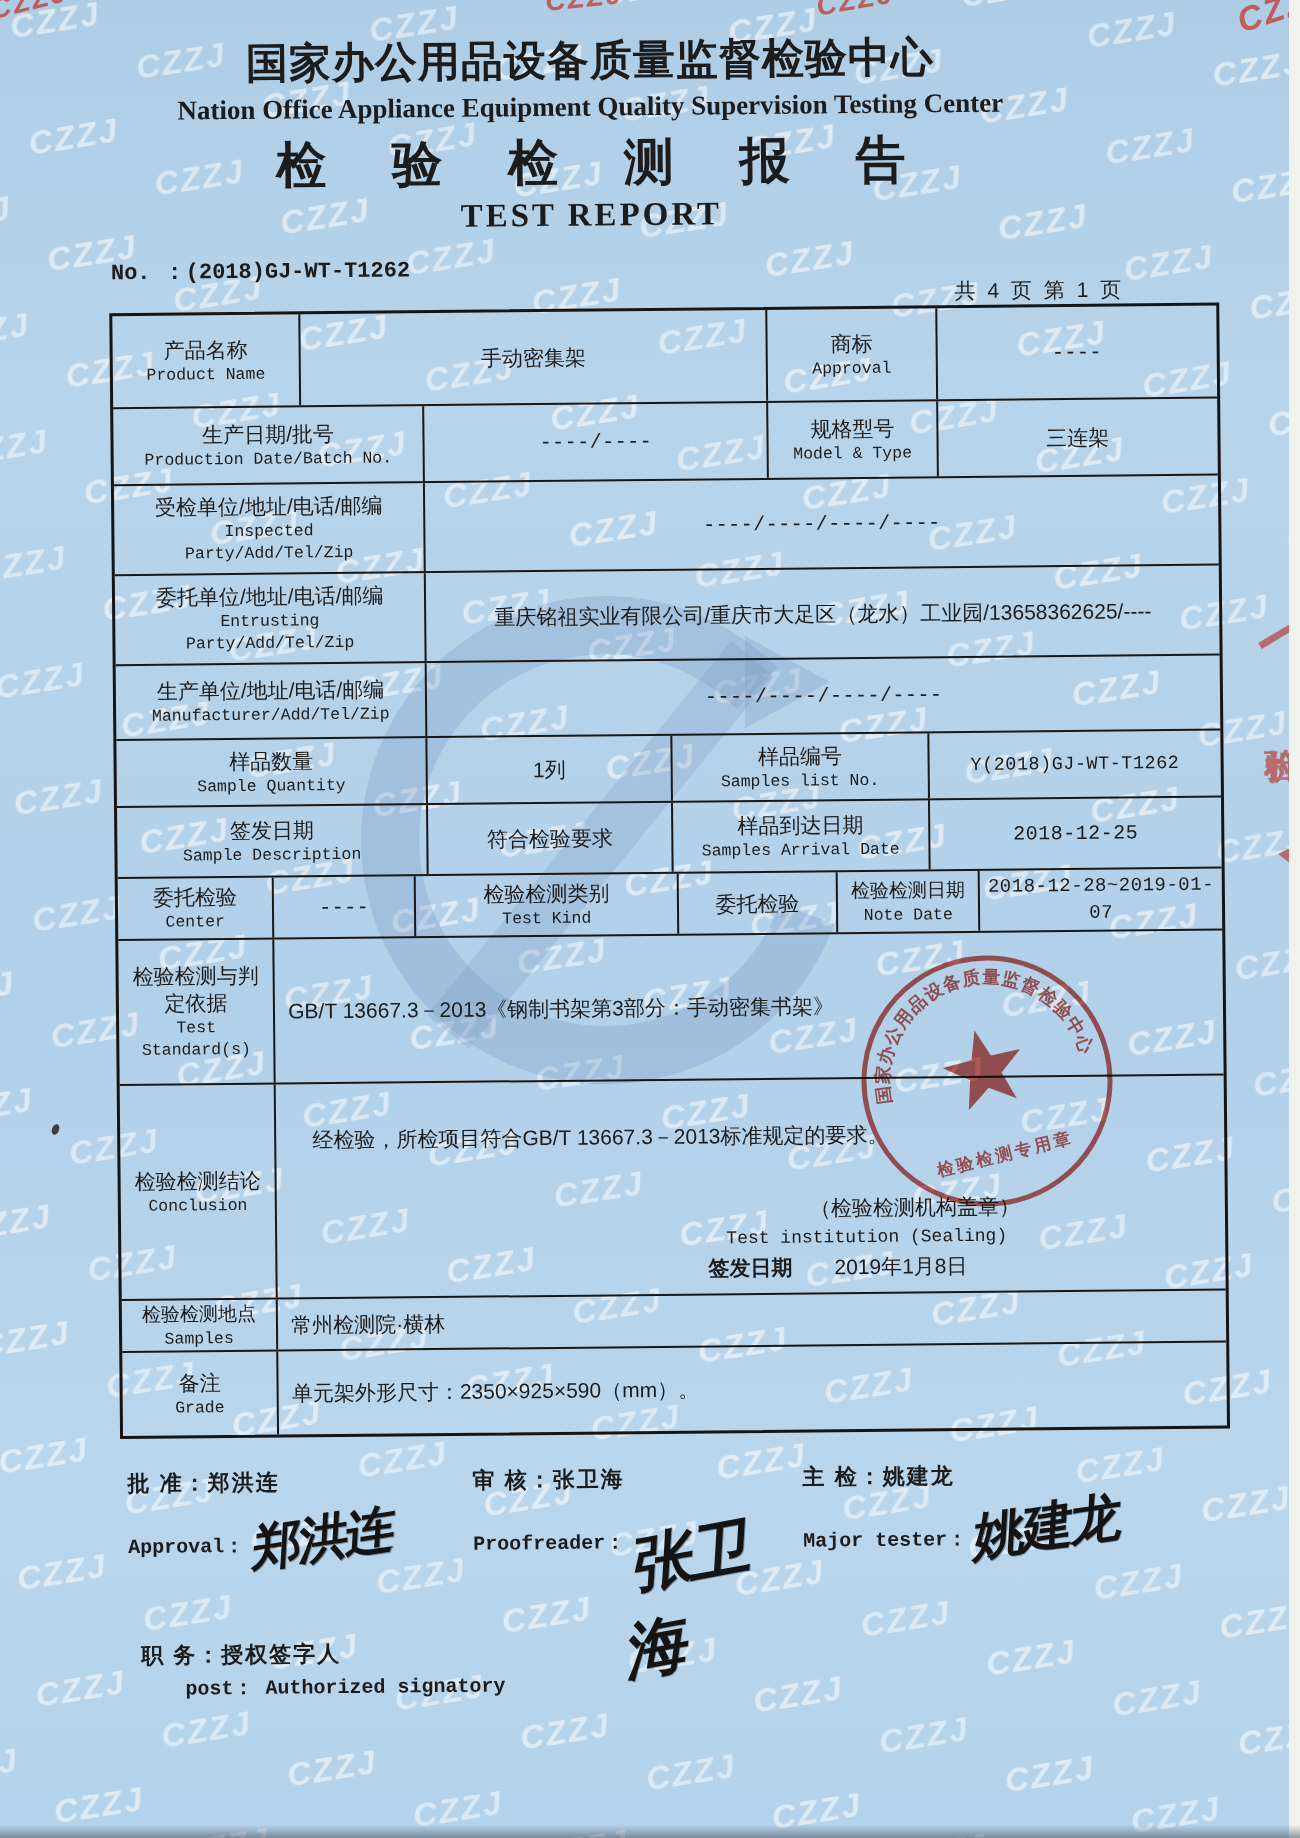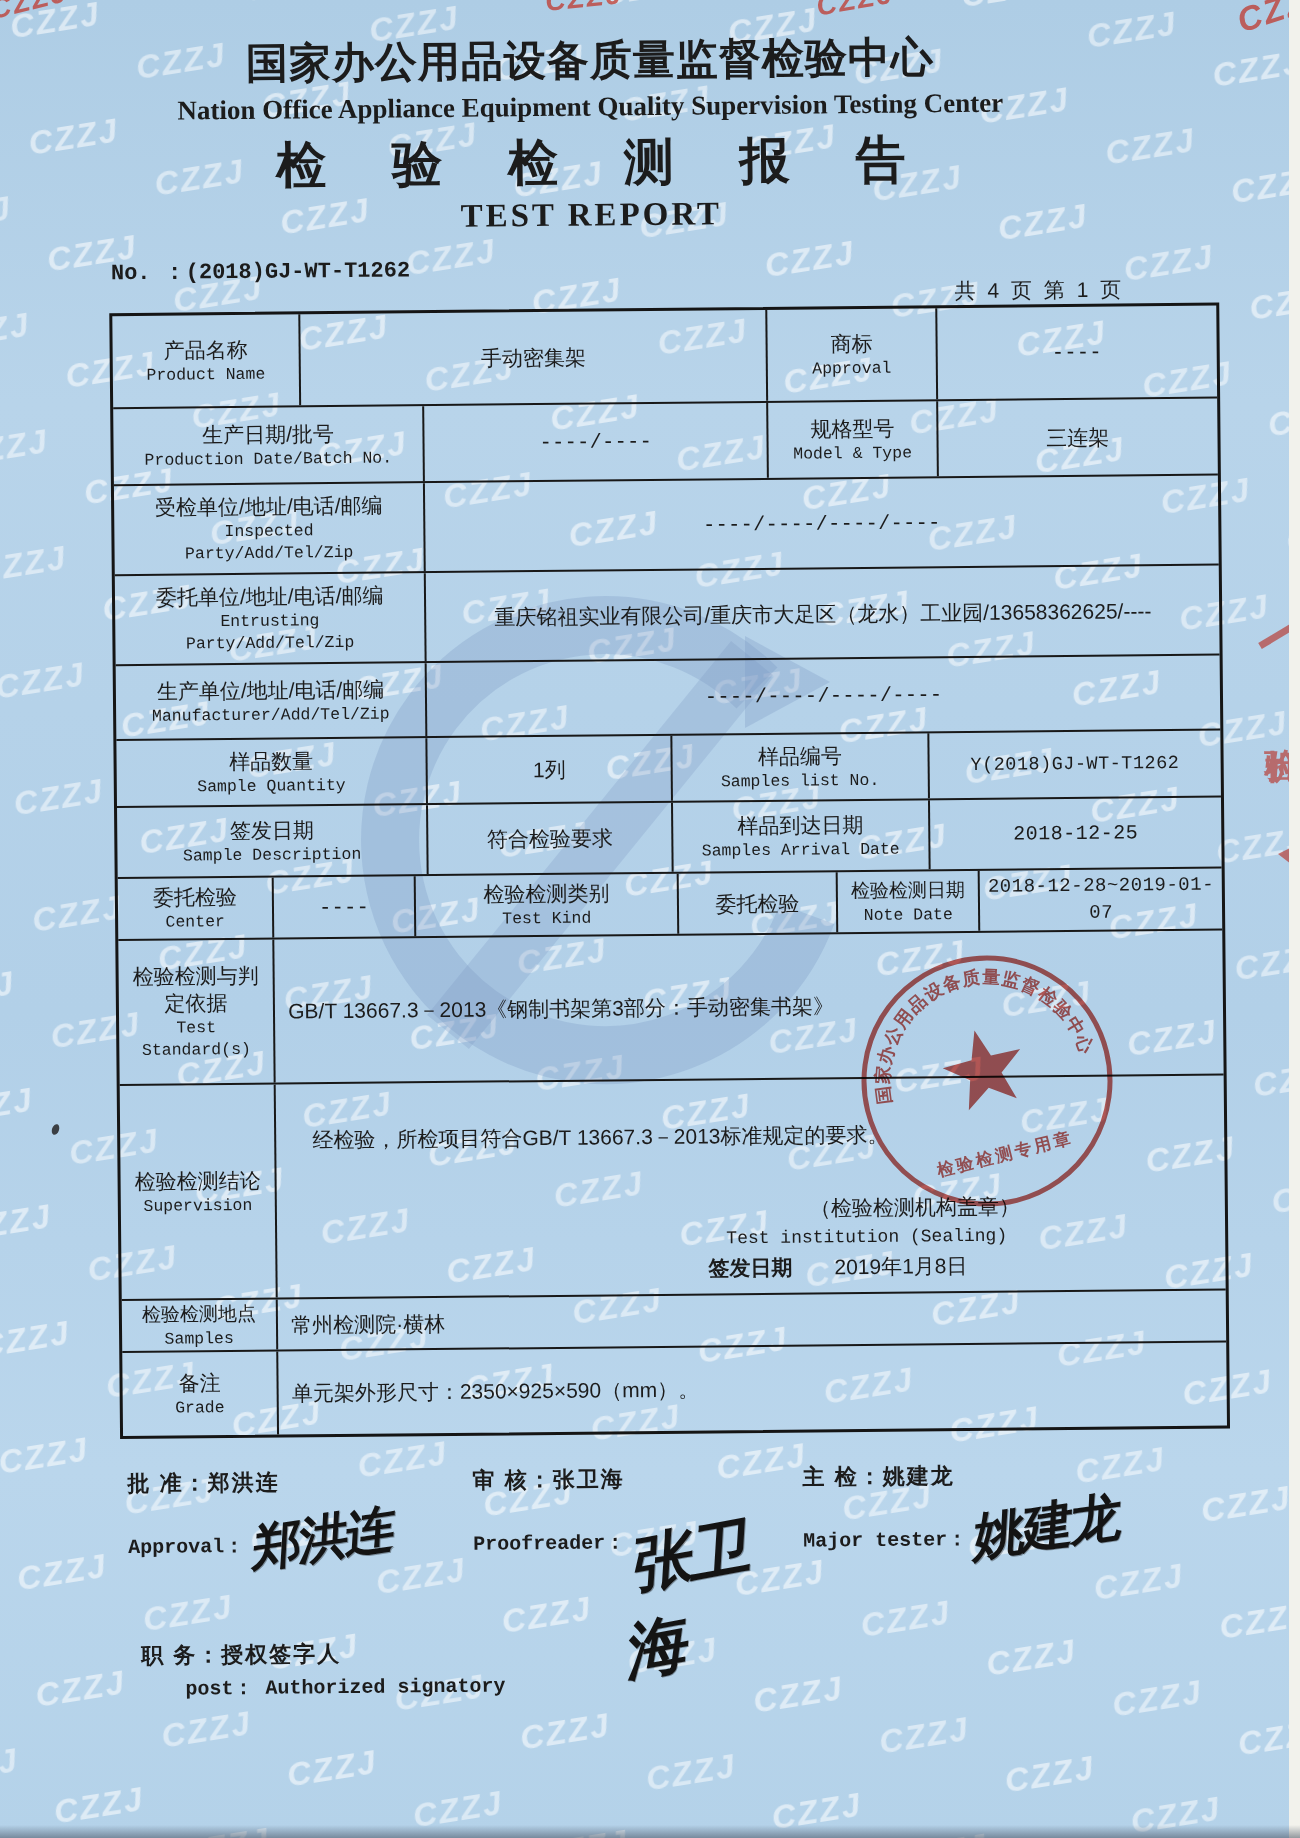--- a/index.html
+++ b/index.html
@@ -234,21 +234,21 @@
           <span class="len">Test Standard(s)</span>
         </div>
         <div class="cell left-cell" style="width:953px;justify-content:center;">
           <span class="val">GB/T 13667.3－2013《钢制书架第3部分：手动密集书架》</span>
         </div>
       </div>
 
       <div class="row" style="height:215px;">
         <div class="cell" style="width:157px;">
           <span class="lcn">检验检测结论</span>
-          <span class="len">Supervision</span>
+          <span class="len">Conclusion</span>
         </div>
         <div class="cell concl-cell" style="width:953px;">
           <div class="concl-main">经检验，所检项目符合GB/T 13667.3－2013标准规定的要求。</div>
           <div class="seal-note-cn">（检验检测机构盖章）</div>
           <div class="seal-note-en">Test institution (Sealing)</div>
           <div class="issue-line">
             <span>签发日期</span><span class="dt">2019年1月8日</span>
           </div>
         </div>
       </div>

